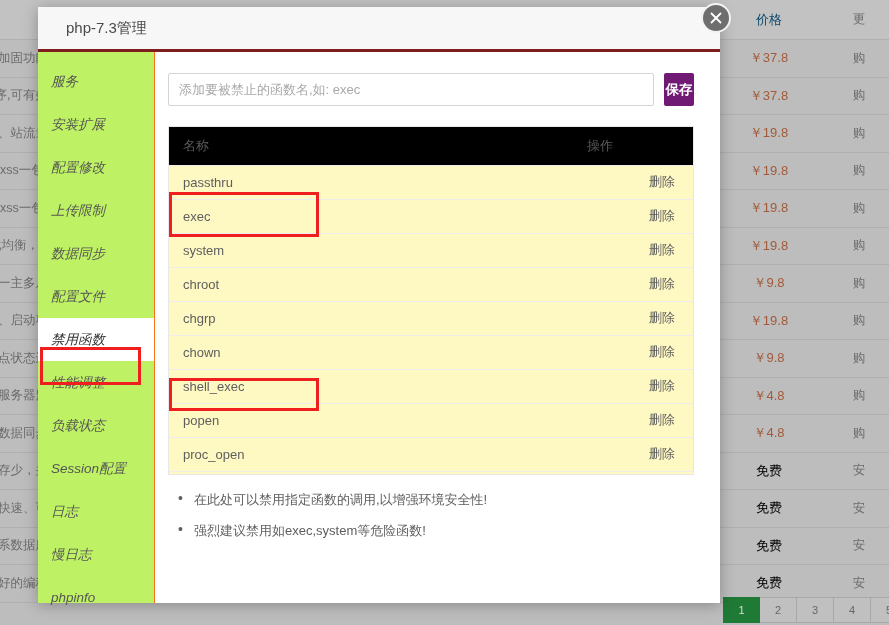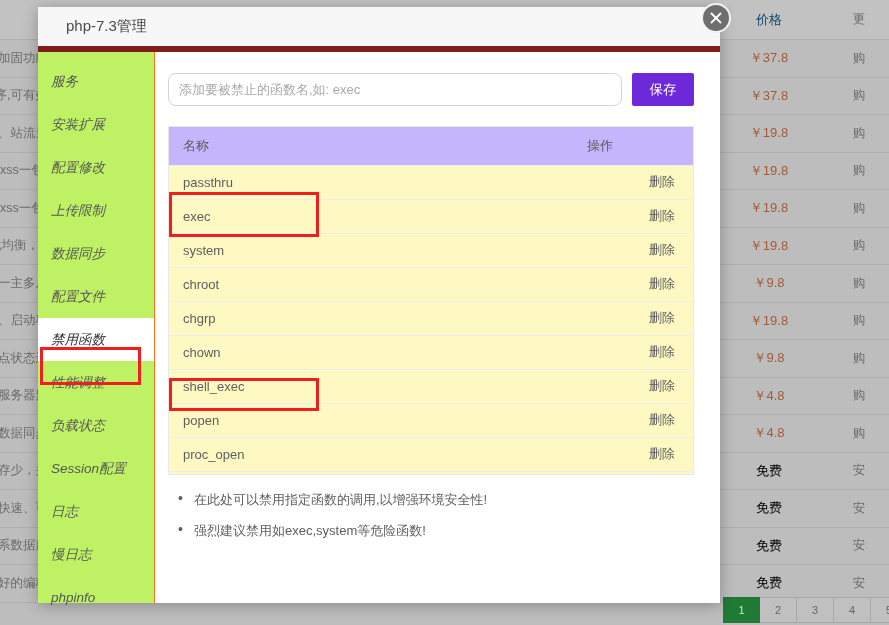--- a/index.html
+++ b/index.html
@@ -92,21 +92,21 @@
     background: #ffffff;
     box-shadow: 0 2px 14px rgba(0,0,0,0.28);
     display: flex;
     flex-direction: column;
     overflow: visible;
   }
   #modal-header {
     height: 45px;
     flex: 0 0 45px;
     background: #f7f7f7;
-    border-bottom: 6px solid #7f1d1d;
+    border-bottom: 3px solid #7f1d1d;
     display: flex;
     align-items: center;
     padding-left: 28px;
   }
   #modal-title {
     font-size: 15px;
     color: #4a4a4a;
   }
   #close-btn {
     position: absolute;
@@ -180,57 +180,58 @@
 
   #add-row {
     display: flex;
     gap: 10px;
     margin-bottom: 20px;
   }
   #fn-input {
     flex: 1;
     height: 33px;
     border: 1px solid #d4d4d4;
-    border-radius: 8px;
+    border-radius: 2px;
     padding: 0 10px;
     font-size: 13px;
     color: #444;
     font-family: "Liberation Sans", "DejaVu Sans", sans-serif;
     outline: none;
     background: #fff;
   }
   #fn-input::placeholder { color: #a9a9a9; }
   #save-btn {
-    width: 62px;
+    width: 30px;
     height: 33px;
-    background: #6d28d9;
+    background: #701a75;
     color: #fff;
     border: none;
     border-radius: 2px;
     font-size: 13.5px;
     cursor: pointer;
     font-family: "Liberation Sans", "DejaVu Sans", sans-serif;
+    font-weight: bold;
   }
 
   
   #table-wrap {
     position: relative;
     height: 349px;
     flex: 0 0 349px;
     border: 1px solid #e8e8e8;
     overflow: hidden;
   }
   #table-scroll {
     height: 100%;
     overflow-y: scroll;
     overflow-x: hidden;
   }
   #fn-table { width: 100%; border-collapse: collapse; table-layout: fixed; }
   #fn-table th {
-    background: #c4b5fd;
+    background: #000000;
     height: 38px;
     font-size: 13px;
     font-weight: normal;
     color: #5a5a5a;
     border-bottom: 1px solid #ededed;
     text-align: left;
     padding-left: 14px;
   }
   #fn-table th.op-col { text-align: left; padding-right: 18px; width: 120px; }
   #fn-table td {

